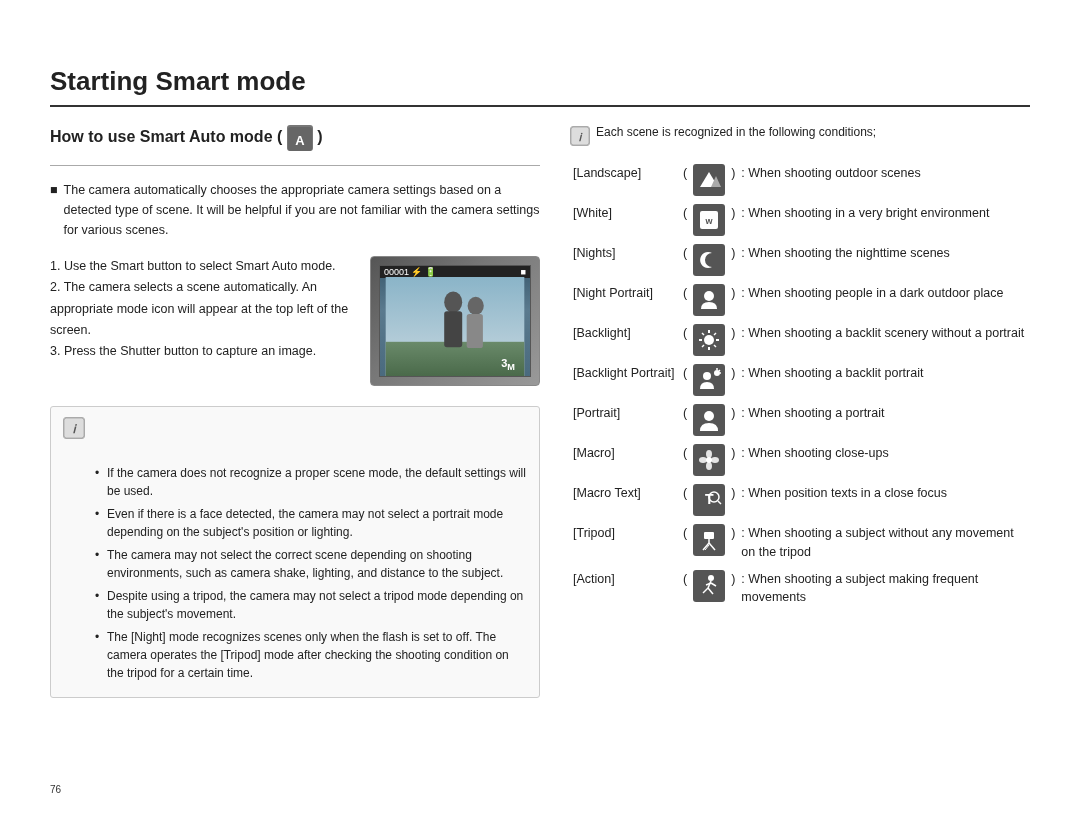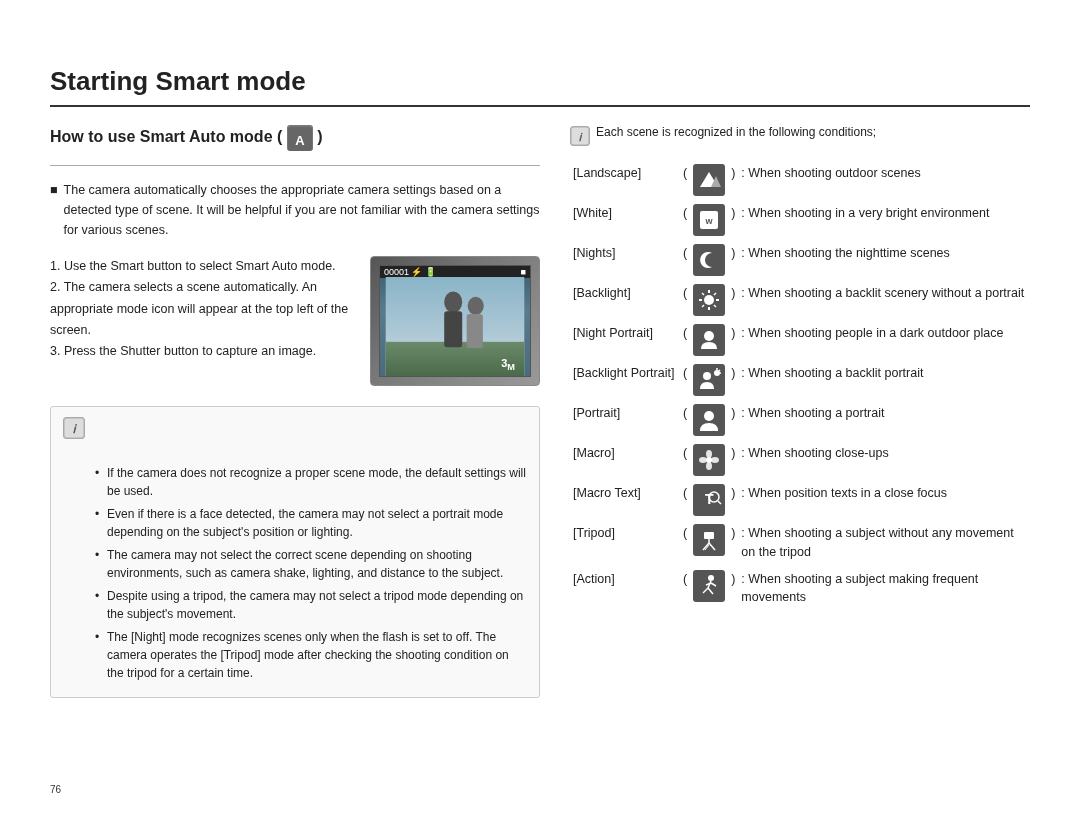--- a/index.html
+++ b/index.html
@@ -346,20 +346,38 @@
 
                 <path d="M16 6 A8 8 0 1 0 16 20 A6 6 0 1 1 16 6Z" fill="white"></path>
               </svg>
             </span>
           </td>
           <td class="scene-paren">)</td>
           <td class="scene-desc">: <span>When shooting the nighttime scenes</span></td>
         </tr>
 
         <tr>
+          <td class="scene-label">[Night Portrait]</td>
+          <td class="scene-paren">(</td>
+          <td class="scene-icon-cell">
+            <span class="icon-box">
+              <svg viewBox="0 0 26 26" width="26" height="26">
+                <rect width="26" height="26" rx="3" fill="#555"></rect>
+                <circle cx="13" cy="9" r="5" fill="white"></circle>
+                <path d="M5 22 Q5 15 13 15 Q21 15 21 22Z" fill="white"></path>
+
+                <path d="M20 4 A4 4 0 1 0 20 12 A3 3 0 1 1 20 4Z" fill="white"></path>
+              </svg>
+            </span>
+          </td>
+          <td class="scene-paren">)</td>
+          <td class="scene-desc">: <span>When shooting people in a dark outdoor place</span></td>
+        </tr>
+
+        <tr>
           <td class="scene-label">[Backlight]</td>
           <td class="scene-paren">(</td>
           <td class="scene-icon-cell">
             <span class="icon-box">
               <svg viewBox="0 0 26 26" width="26" height="26">
                 <rect width="26" height="26" rx="3" fill="#555"></rect>
 
                 <circle cx="13" cy="13" r="5" fill="white"></circle>
                 <line x1="13" y1="3" x2="13" y2="6" stroke="white" stroke-width="2"></line>
                 <line x1="13" y1="20" x2="13" y2="23" stroke="white" stroke-width="2"></line>
@@ -370,38 +388,20 @@
                 <line x1="20" y1="6" x2="18" y2="8" stroke="white" stroke-width="1.5"></line>
                 <line x1="6" y1="20" x2="8" y2="18" stroke="white" stroke-width="1.5"></line>
               </svg>
             </span>
           </td>
           <td class="scene-paren">)</td>
           <td class="scene-desc">: <span>When shooting a backlit scenery without a portrait</span></td>
         </tr>
 
         <tr>
-          <td class="scene-label">[Night Portrait]</td>
-          <td class="scene-paren">(</td>
-          <td class="scene-icon-cell">
-            <span class="icon-box">
-              <svg viewBox="0 0 26 26" width="26" height="26">
-                <rect width="26" height="26" rx="3" fill="#555"></rect>
-                <circle cx="13" cy="9" r="5" fill="white"></circle>
-                <path d="M5 22 Q5 15 13 15 Q21 15 21 22Z" fill="white"></path>
-
-                <path d="M20 4 A4 4 0 1 0 20 12 A3 3 0 1 1 20 4Z" fill="white"></path>
-              </svg>
-            </span>
-          </td>
-          <td class="scene-paren">)</td>
-          <td class="scene-desc">: <span>When shooting people in a dark outdoor place</span></td>
-        </tr>
-
-        <tr>
           <td class="scene-label">[Backlight Portrait]</td>
           <td class="scene-paren">(</td>
           <td class="scene-icon-cell">
             <span class="icon-box">
               <svg viewBox="0 0 26 26" width="26" height="26">
                 <rect width="26" height="26" rx="3" fill="#555"></rect>
                 <circle cx="11" cy="9" r="4" fill="white"></circle>
                 <path d="M4 22 Q4 15 11 15 Q18 15 18 22Z" fill="white"></path>
 
                 <circle cx="21" cy="6" r="3" fill="white"></circle>

